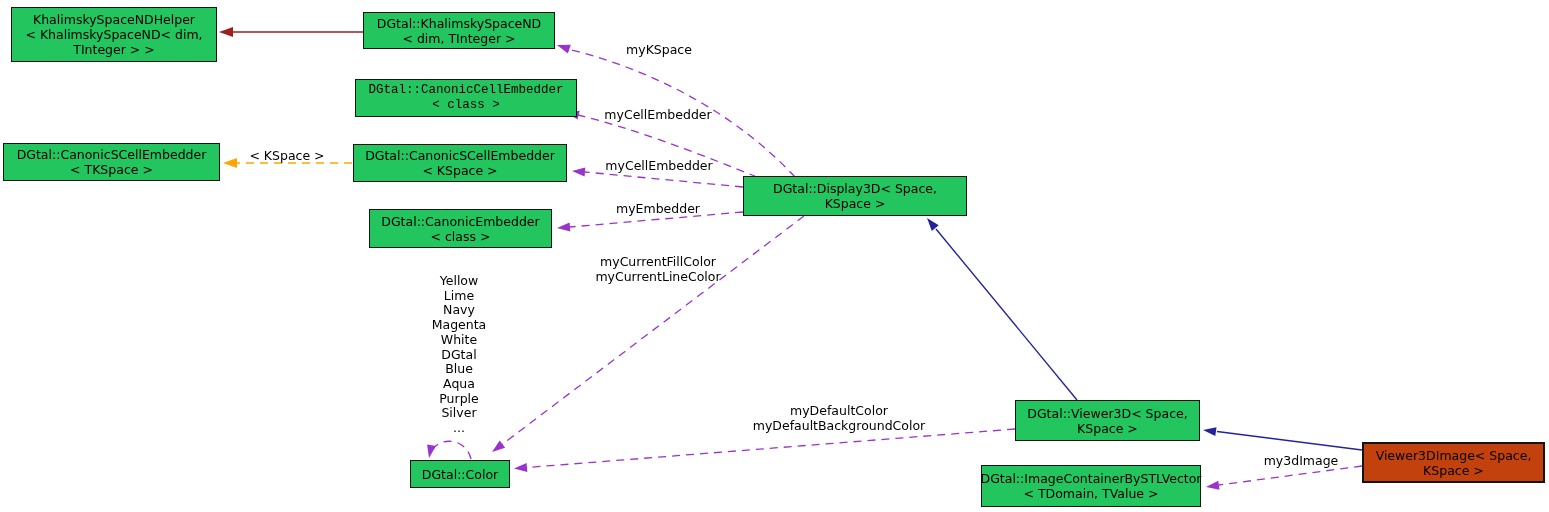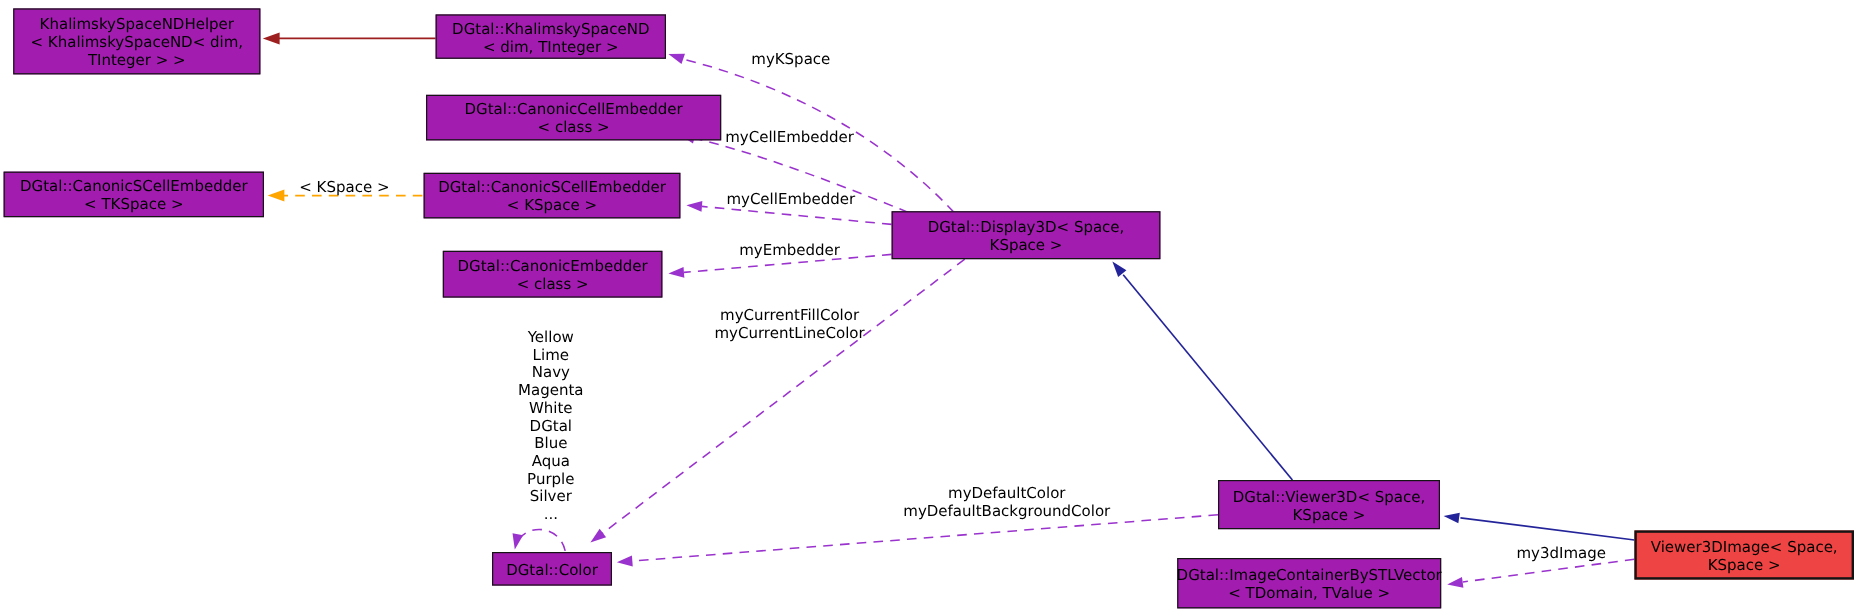--- a/index.html
+++ b/index.html
@@ -13,34 +13,34 @@
   }
   #edges {
     position: absolute;
     left: 0; top: 0;
     width: 1549px; height: 512px;
     z-index: 1;
   }
   .node {
     position: absolute;
     z-index: 2;
-    background: #a21caf;
+    background: #22c55e;
     border: 1px solid #141414;
     display: flex;
     align-items: center;
     justify-content: center;
     text-align: center;
     font-size: 12.5px;
     line-height: 15px;
     color: #000000;
     white-space: pre-line;
     box-sizing: border-box;
   }
   .node.highlight {
-    background: #ef4444;
+    background: #c2410c;
     border-width: 2px;
   }
   .edge-label {
     position: absolute;
     z-index: 3;
     transform: translate(-50%, -50%);
     font-size: 12.5px;
     line-height: 14.7px;
     color: #000000;
     text-align: center;
@@ -115,21 +115,21 @@
     </g>
   </svg>
 
   <div class="node" style="left:11px; top:7px; width:206px; height:55px;">KhalimskySpaceNDHelper
 &lt; KhalimskySpaceND&lt; dim,
 TInteger &gt; &gt;</div>
 
   <div class="node" style="left:363px; top:12px; width:192px; height:37px;">DGtal::KhalimskySpaceND
 &lt; dim, TInteger &gt;</div>
 
-  <div class="node" style="left:355px; top:79px; width:246px; height:38px;">DGtal::CanonicCellEmbedder
+  <div class="node" style="left:355px; top:79px; width:222px; height:38px;font-family:Liberation Mono, monospace;">DGtal::CanonicCellEmbedder
 &lt; class &gt;</div>
 
   <div class="node" style="left:3px; top:143px; width:217px; height:38px;">DGtal::CanonicSCellEmbedder
 &lt; TKSpace &gt;</div>
 
   <div class="node" style="left:353px; top:144px; width:214px; height:38px;">DGtal::CanonicSCellEmbedder
 &lt; KSpace &gt;</div>
 
   <div class="node" style="left:369px; top:209px; width:183px; height:39px;">DGtal::CanonicEmbedder
 &lt; class &gt;</div>

